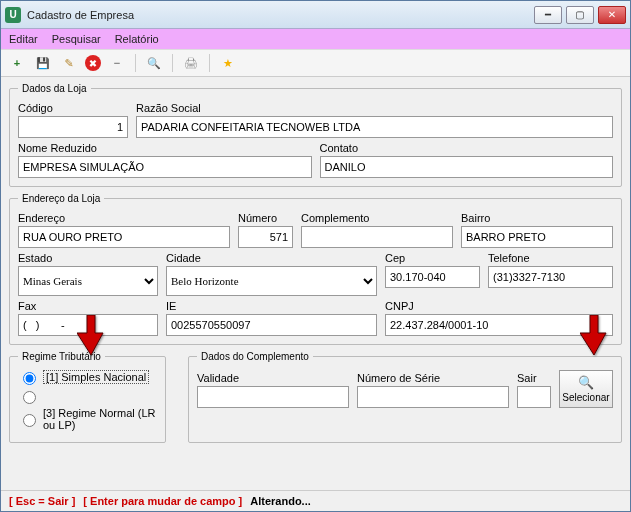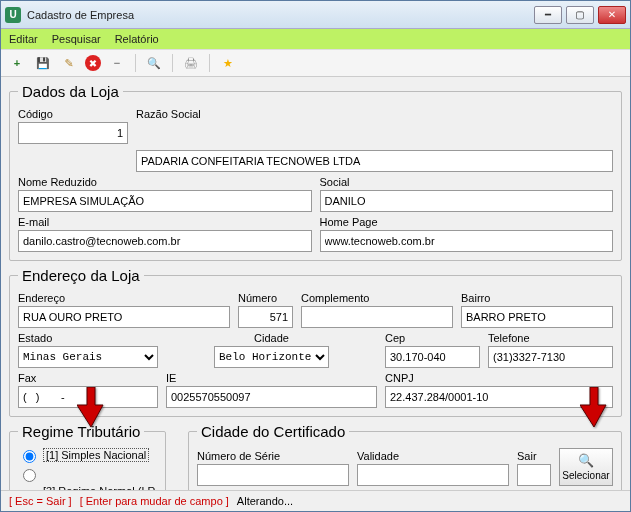--- a/index.html
+++ b/index.html
@@ -41,21 +41,21 @@
     width: 28px; height: 18px;
     margin-left: 4px;
     border: 1px solid #889;
     border-radius: 2px;
     background: linear-gradient(#fefefe, #dfe6ee);
     display: flex; align-items: center; justify-content: center;
     font-size: 10px; color: #333;
   }
   .win-close { background: linear-gradient(#e88, #c33); color: #fff; border-color: #a22; }
   .menubar {
-    background: #bef264;
+    background: #f0abfc;
     border-bottom: 1px solid #ddd;
     padding: 4px 8px;
     display: flex;
     gap: 14px;
   }
   .menubar span { color: #222; }
   .toolbar {
     background: #f5f5f5;
     border-bottom: 1px solid #ccc;
     padding: 3px 6px;
@@ -78,39 +78,39 @@
   fieldset {
     border: 1px solid #bbb;
     border-radius: 2px;
     margin: 0 0 6px 0;
     padding: 4px 8px 8px 8px;
     background: #f0f0f0;
   }
   fieldset legend {
     padding: 0 4px;
     color: #000;
-    font-size: 15px;
+    font-size: 10px;
   }
   .row { display: flex; gap: 8px; margin-top: 4px; }
   .col { display: flex; flex-direction: column; }
   .col label { margin-bottom: 2px; color: #000; }
   input[type=text] {
     border: 1px solid #999;
     background: #fff;
     padding: 3px 4px;
     font-family: inherit;
     font-size: 11px;
     height: 22px;
   }
   select {
     border: 1px solid #999;
     background: #fff;
-    font-family: Liberation Mono, monospace;
+    font-family: Liberation Serif, serif;
     font-size: 11px;
-    height: 22px;
+    height: 30px;
   }
   .ra { text-align: right; }
   .bottom-wrap { display: flex; gap: 22px; position: relative; }
   .radio-group label {
     display: flex; align-items: center; gap: 4px;
     margin: 3px 0;
   }
   .radio-group .selected-box {
     border: 1px dotted #555;
     padding: 0 2px;
@@ -132,20 +132,21 @@
   }
   .arrow-red svg { filter: drop-shadow(1px 1px 1px rgba(0,0,0,.4)); }
   .statusbar {
     border-top: 1px solid #ccc;
     background: #f0f0f0;
     padding: 4px 8px;
     display: flex;
     gap: 8px;
     color: #c00;
     font-size: 11px;
+    font-weight: bold;
   }
   .statusbar .alt { color: #000; }
 </style>
 </head>
 <body>
 
 <div class="window">
   <div class="titlebar">
     <div class="app-icon">U</div>
     <div class="title">Cadastro de Empresa</div>
@@ -175,43 +176,33 @@
   </div>
 
   <div class="content">
     <fieldset>
       <legend>Dados da Loja</legend>
       <div class="row">
         <div class="col" style="width:110px;">
           <label>Código</label>
           <input type="text" class="ra" value="1" style="">
         </div>
-        <div class="col" style="flex:1;gap:28px;">
+        <div class="col" style="flex:1;">
           <label>Razão Social</label>
           <input type="text" value="PADARIA CONFEITARIA TECNOWEB LTDA" style="">
         </div>
       </div>
       <div class="row">
         <div class="col" style="flex:1;">
           <label>Nome Reduzido</label>
           <input type="text" value="EMPRESA SIMULAÇÃO" style="">
         </div>
         <div class="col" style="flex:1;">
-          <label>Social</label>
+          <label>Contato</label>
           <input type="text" value="DANILO" style="">
-        </div>
-      </div>
-      <div class="row">
-        <div class="col" style="flex:1;">
-          <label>E-mail</label>
-          <input type="text" value="danilo.castro@tecnoweb.com.br" style="">
-        </div>
-        <div class="col" style="flex:1;">
-          <label>Home Page</label>
-          <input type="text" value="www.tecnoweb.com.br" style="">
         </div>
       </div>
     </fieldset>
 
     <fieldset>
       <legend>Endereço da Loja</legend>
       <div class="row">
         <div class="col" style="flex:2.1;">
           <label>Endereço</label>
           <input type="text" value="RUA OURO PRETO" style="">
@@ -229,21 +220,21 @@
           <input type="text" value="BARRO PRETO" style="">
         </div>
       </div>
       <div class="row">
         <div class="col" style="width:140px;">
           <label>Estado</label>
           <select>
             <option>Minas Gerais</option>
           </select>
         </div>
-        <div class="col" style="flex:1.4;align-items:center;">
+        <div class="col" style="flex:1.4;">
           <label>Cidade</label>
           <select>
             <option>Belo Horizonte</option>
           </select>
         </div>
         <div class="col" style="width:95px;">
           <label>Cep</label>
           <input type="text" value="30.170-040" style="">
         </div>
         <div class="col" style="width:125px;">
@@ -290,28 +281,28 @@
             <input type="radio" name="reg" style="">
           </label>
           <label>
             <input type="radio" name="reg" style="">
             <span>[3] Regime Normal (LR ou LP)</span>
           </label>
         </div>
       </fieldset>
 
       <fieldset style="flex:1;">
-        <legend>Cidade do Certificado</legend>
+        <legend>Dados do Complemento</legend>
         <div class="row" style="align-items:flex-end;">
+          <div class="col" style="flex:1.2;">
+            <label>Validade</label>
+            <input type="text" value="" style="">
+          </div>
           <div class="col" style="flex:2;">
             <label>Número de Série</label>
-            <input type="text" value="" style="">
-          </div>
-          <div class="col" style="flex:1.2;">
-            <label>Validade</label>
             <input type="text" value="" style="">
           </div>
           <div class="col" style="width:34px;">
             <label>Sair</label>
             <input type="text" value="" style="">
           </div>
           <div class="btn-selecionar">
             <span style="font-size:13px;">🔍</span>
             <span>Selecionar</span>
           </div>

